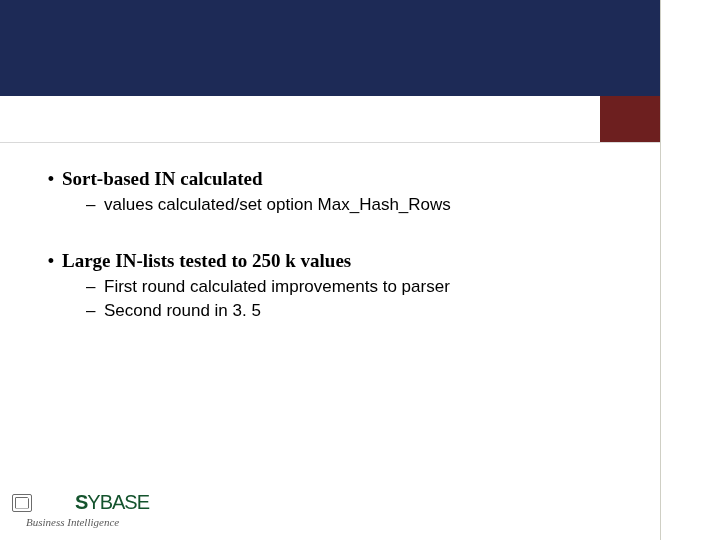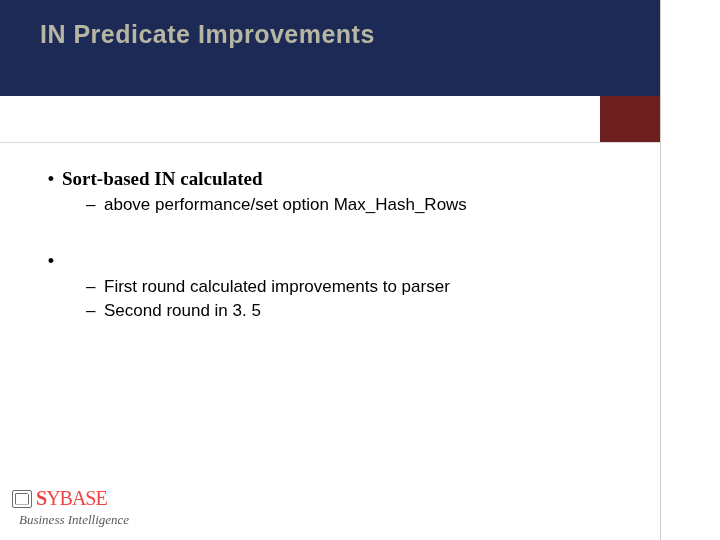--- a/index.html
+++ b/index.html
@@ -16,49 +16,49 @@
   .b1 .dot { font-size: 18px; line-height: 22px; width: 22px; text-align: center; }
   .b1 .txt { font-family: "Times New Roman", serif; font-weight: bold; font-size: 19px; line-height: 22px; color: #000; }
   .b2 { display: flex; margin-left: 46px; margin-bottom: 2px; }
   .b2 .dash { width: 18px; font-size: 17px; line-height: 22px; color: #000; }
   .b2 .txt { font-family: Arial, sans-serif; font-size: 17px; line-height: 22px; color: #000; }
   .spacer { height: 22px; }
   .footer { position: absolute; bottom: 12px; left: 12px; display: flex; flex-direction: column; gap: 2px; }
   .logo-row { display: flex; align-items: center; gap: 4px; }
   .logo-mark { width: 20px; height: 18px; background: linear-gradient(#fff,#fff) padding-box; border: 1px solid #6c6c6c; border-radius: 2px; position: relative; }
   .logo-mark::before { content: ""; position: absolute; inset: 2px; border: 1px solid #6c6c6c; border-radius: 1px; clip-path: polygon(0 0, 85% 0, 100% 20%, 100% 100%, 0 100%); }
-  .logo-text { font-family: Liberation Serif, serif; font-size: 20px; letter-spacing: -1px; color: #ef4444; }
+  .logo-text { font-family: Liberation Sans, sans-serif; font-size: 20px; letter-spacing: -1px; color: #14532d; margin-left: 39px; }
   .logo-text b { font-weight: 900; }
-  .tagline { font-family: "Times New Roman", serif; font-style: italic; font-size: 13px; color: #5a5a5a; margin-left: 7px; }
+  .tagline { font-family: "Times New Roman", serif; font-style: italic; font-size: 11px; color: #5a5a5a; margin-left: 14px; }
 </style>
 </head>
 <body>
 
 <div class="slide">
   <div class="header-band"></div>
-  <div class="title">IN Predicate Improvements</div>
   <div class="accent-dark"></div>
   <div class="accent-edge"></div>
   <div class="right-strip"></div>
   <div class="right-col"></div>
 
   <div class="content">
     <div class="b1">
       <span class="dot">•</span>
       <span class="txt">Sort-based IN calculated</span>
     </div>
     <div class="b2">
       <span class="dash">–</span>
-      <span class="txt">above performance/set option Max_Hash_Rows</span>
+      <span class="txt">values calculated/set option Max_Hash_Rows</span>
     </div>
 
     <div class="spacer"></div>
 
     <div class="b1">
       <span class="dot">•</span>
+      <span class="txt">Large IN-lists tested to 250 k values</span>
     </div>
     <div class="b2">
       <span class="dash">–</span>
       <span class="txt">First round calculated improvements to parser</span>
     </div>
     <div class="b2">
       <span class="dash">–</span>
       <span class="txt">Second round in 3. 5</span>
     </div>
   </div>

